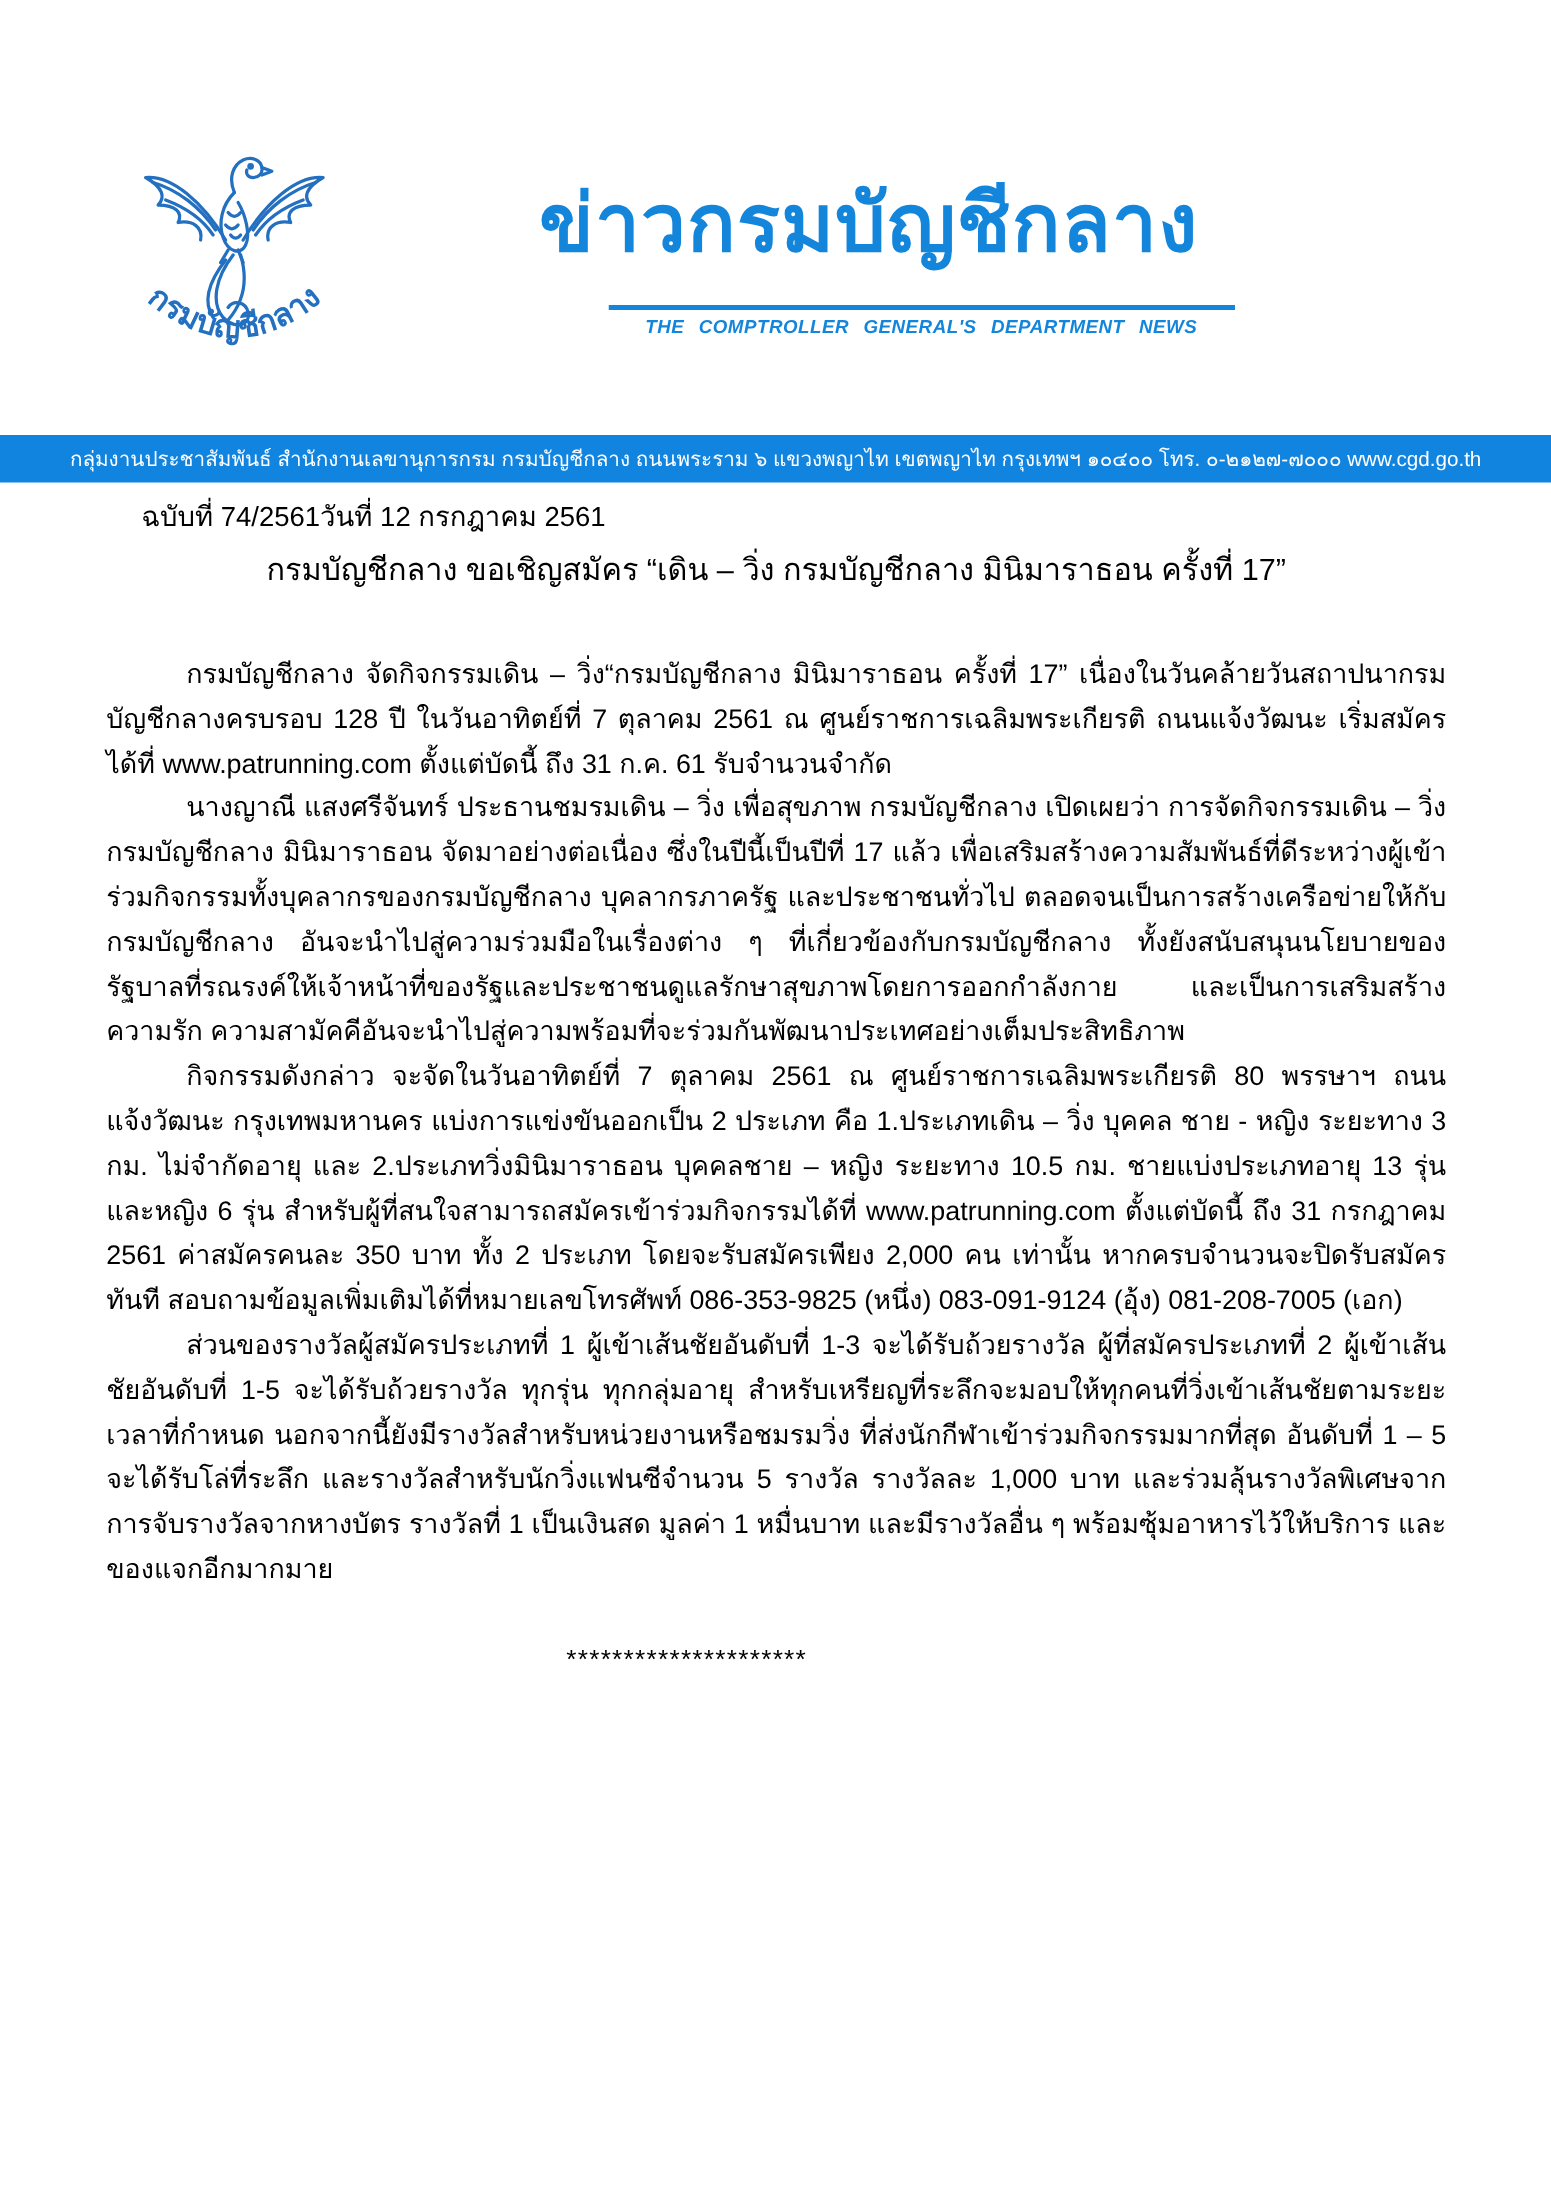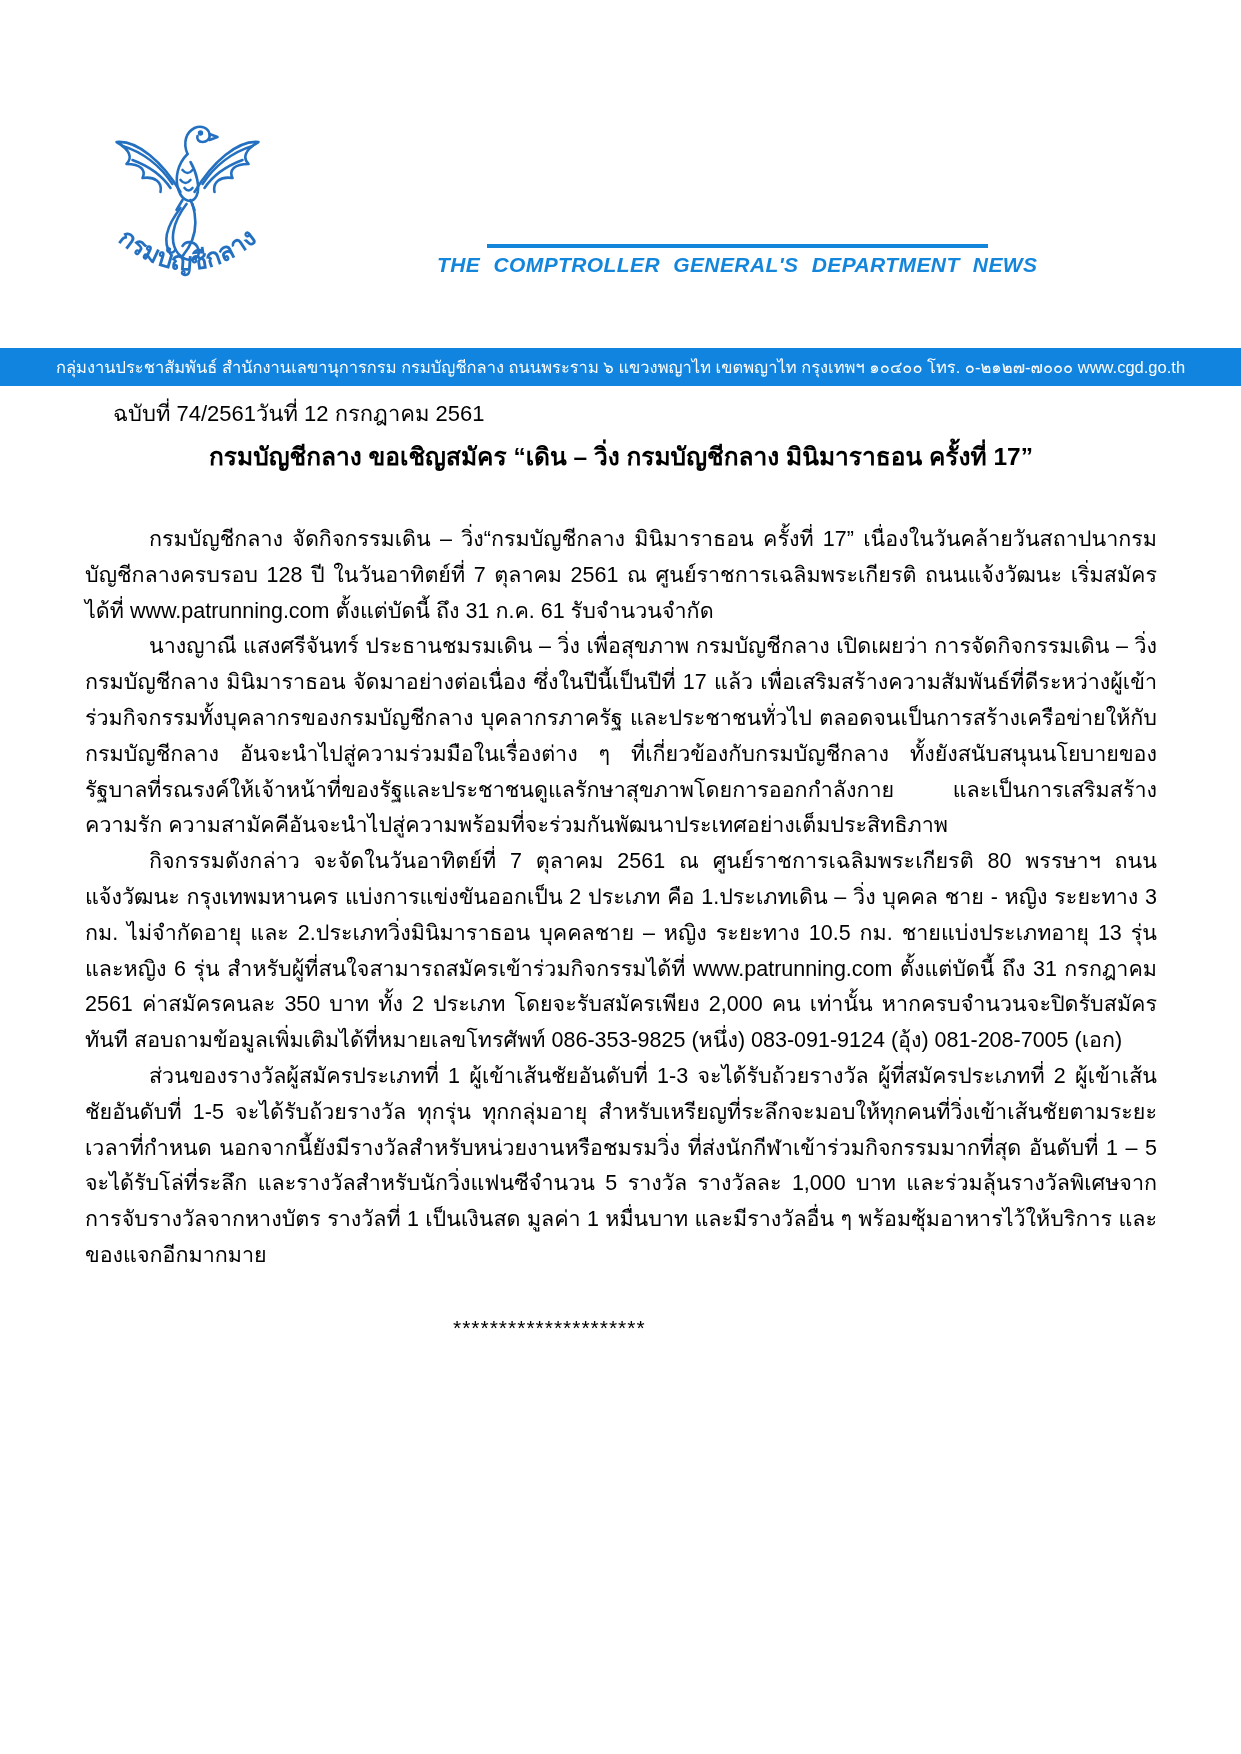--- a/index.html
+++ b/index.html
@@ -39,21 +39,21 @@
     position: absolute;
     left: 487px; top: 244px;
     width: 501px; height: 4px;
     background: #1386dc;
   }
   .news-subtitle {
     position: absolute;
     left: 437px; top: 253px;
     width: 600px;
     text-align: center;
-    font-size: 21px;
+    font-size: 15px;
     font-weight: bold;
     font-style: italic;
     color: #1386dc;
     letter-spacing: 0.4px;
     word-spacing: 7px;
     white-space: nowrap;
   }
 
   
   .contact-bar {
@@ -79,21 +79,21 @@
     line-height: 30px;
   }
 
   
   .headline {
     position: absolute;
     left: 85px; top: 436px;
     width: 1072px;
     text-align: center;
     font-size: 24.5px;
-    font-weight: bold;
+    font-weight: normal;
     line-height: 42px;
   }
 
   
   .article {
     position: absolute;
     left: 85px; top: 522px;
     width: 1072px;
     font-size: 21.5px;
     line-height: 35.8px;
@@ -140,20 +140,21 @@
         <path d="M90,112 C96,132 92,150 80,164"></path>
         <path d="M78,116 C64,134 60,150 68,162"></path>
       </g>
       <path id="logo-arc" d="M 14,148 Q 85,208 156,148" fill="none"></path>
       <text font-size="25" font-weight="bold" fill="#2470c0" font-family="Liberation Sans, DejaVu Sans, sans-serif">
         <textPath href="#logo-arc" startOffset="50%" text-anchor="middle">กรมบัญชีกลาง</textPath>
       </text>
     </svg>
   </div>
 
+  <div class="news-title">ข่าวกรมบัญชีกลาง</div>
   <div class="title-rule"></div>
   <div class="news-subtitle">THE COMPTROLLER GENERAL'S DEPARTMENT NEWS</div>
 
   <div class="contact-bar">
     <span>กลุ่มงานประชาสัมพันธ์  สำนักงานเลขานุการกรม  กรมบัญชีกลาง  ถนนพระราม ๖  แขวงพญาไท  เขตพญาไท กรุงเทพฯ ๑๐๔๐๐   โทร. ๐-๒๑๒๗-๗๐๐๐  www.cgd.go.th</span>
   </div>
 
   <div class="meta-row">
     <span>ฉบับที่ 74/2561</span>
     <span>วันที่ 12 กรกฎาคม 2561</span>

